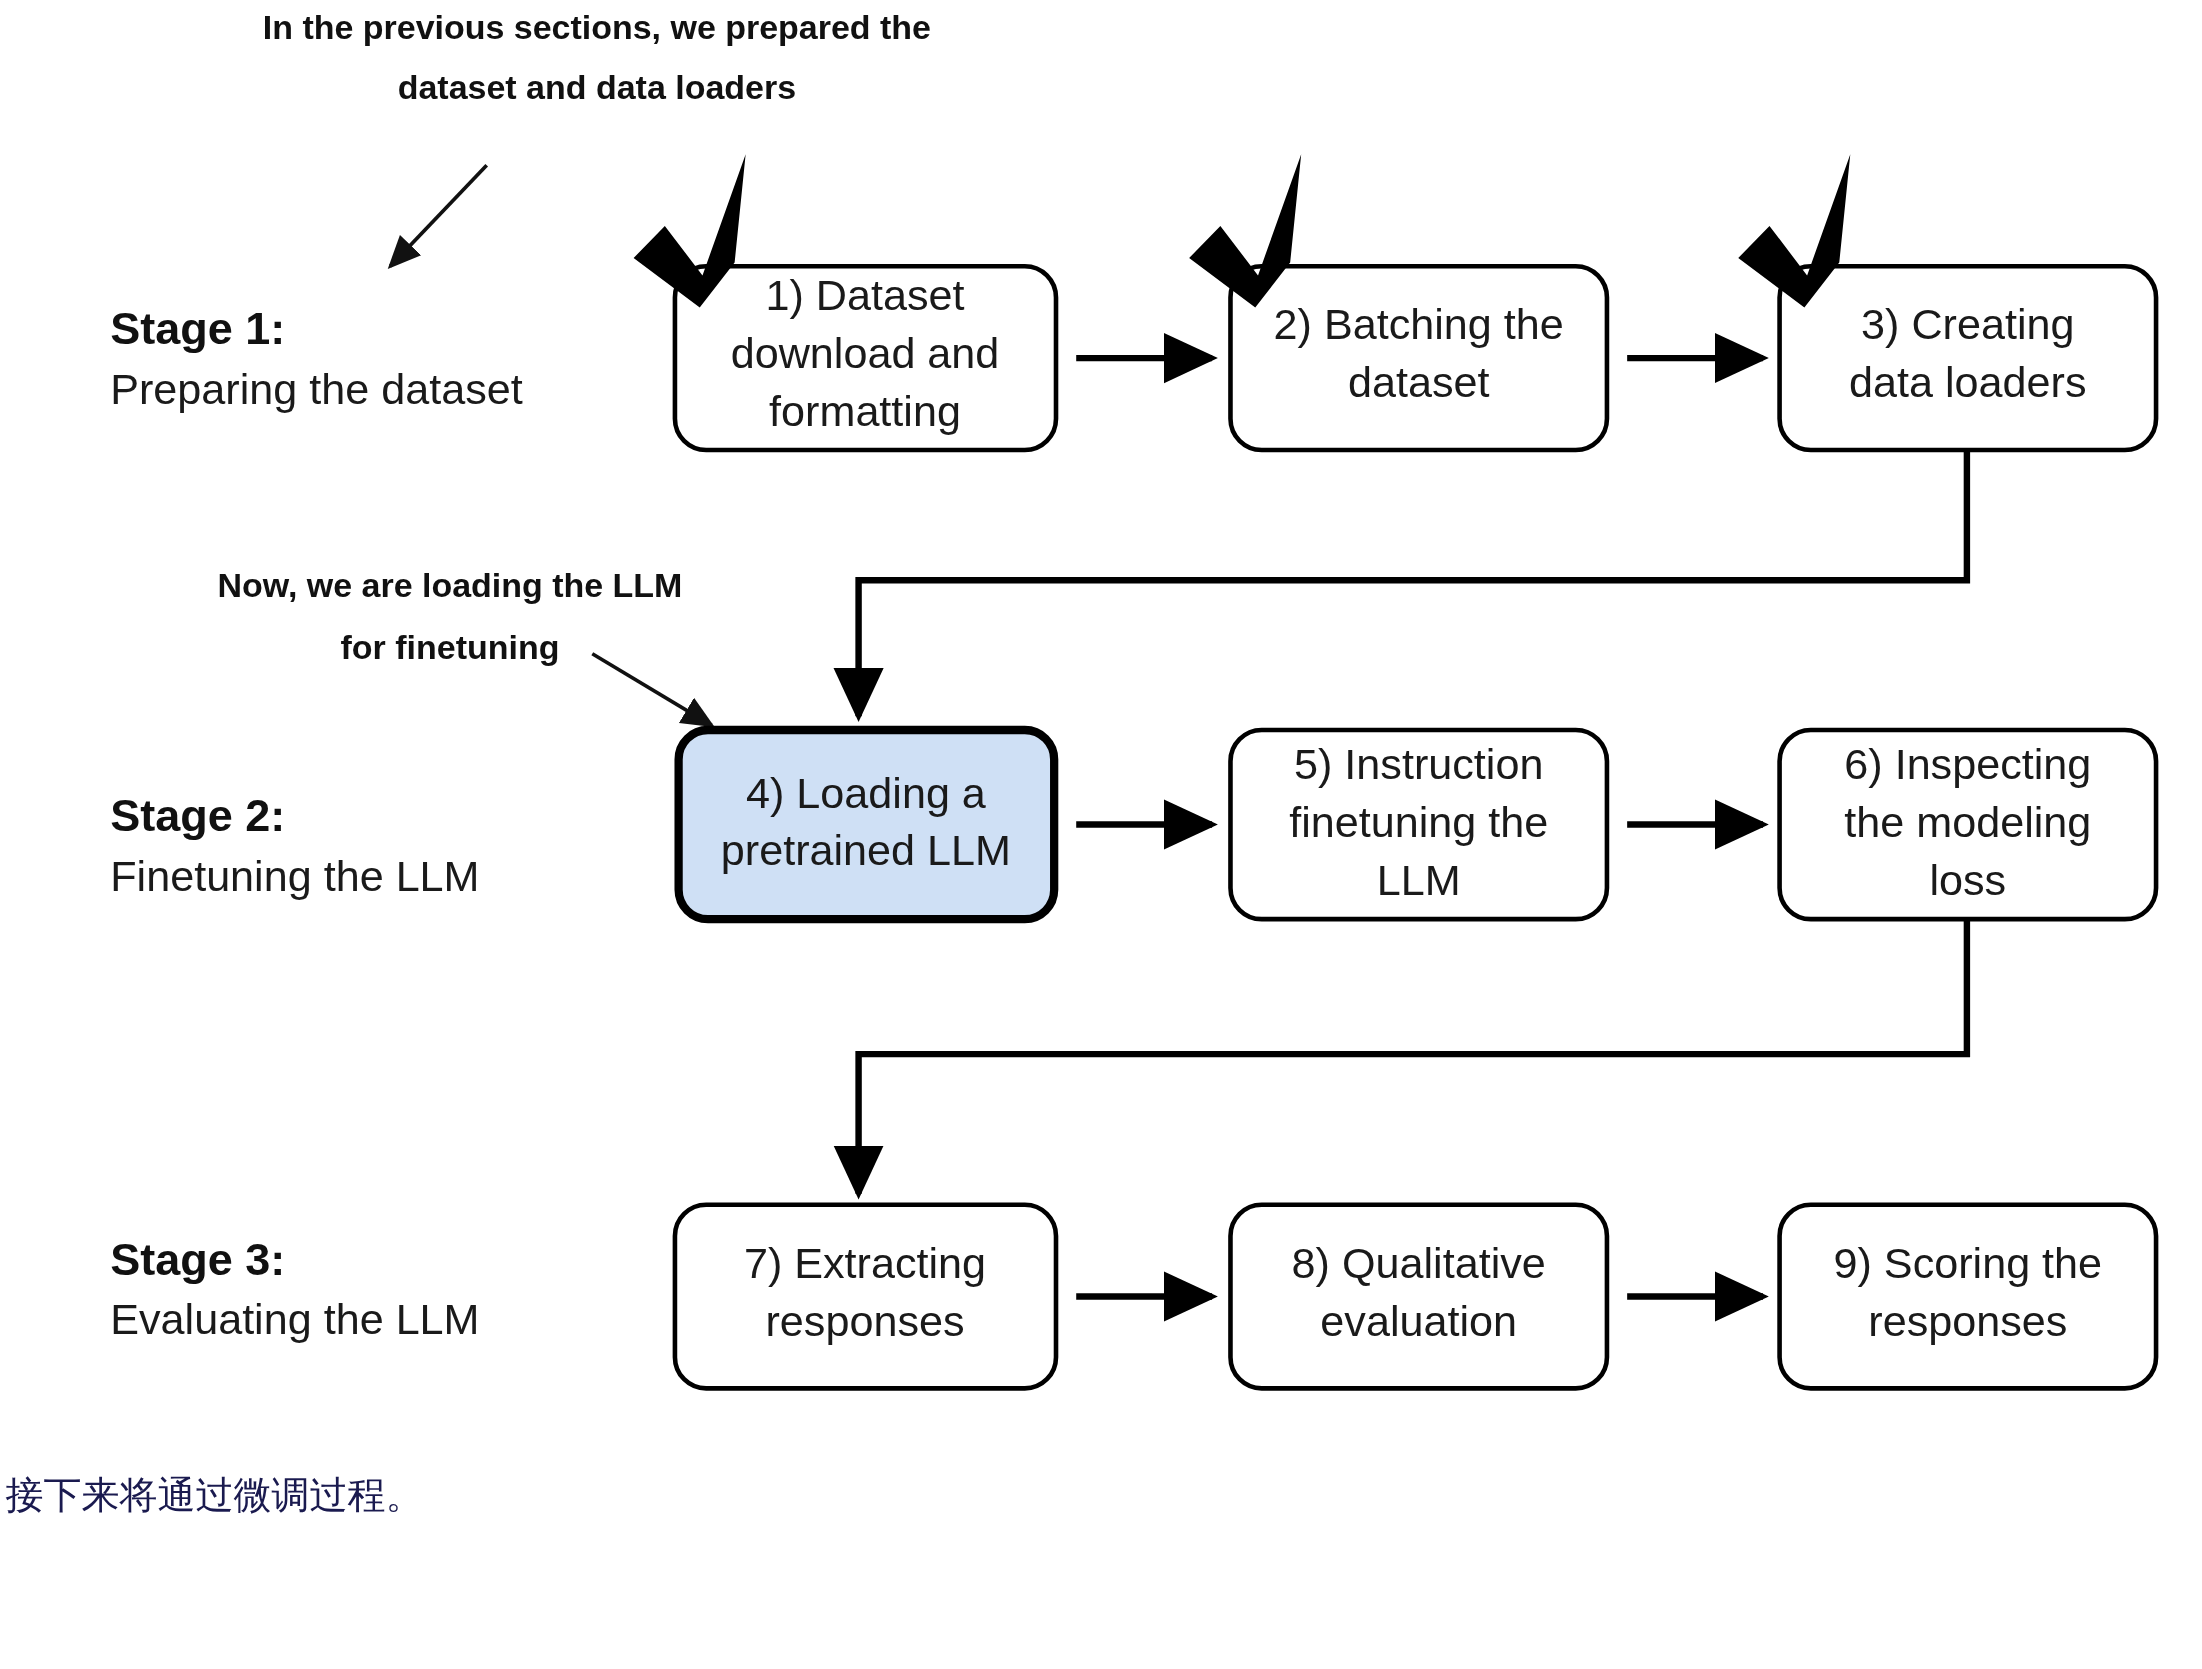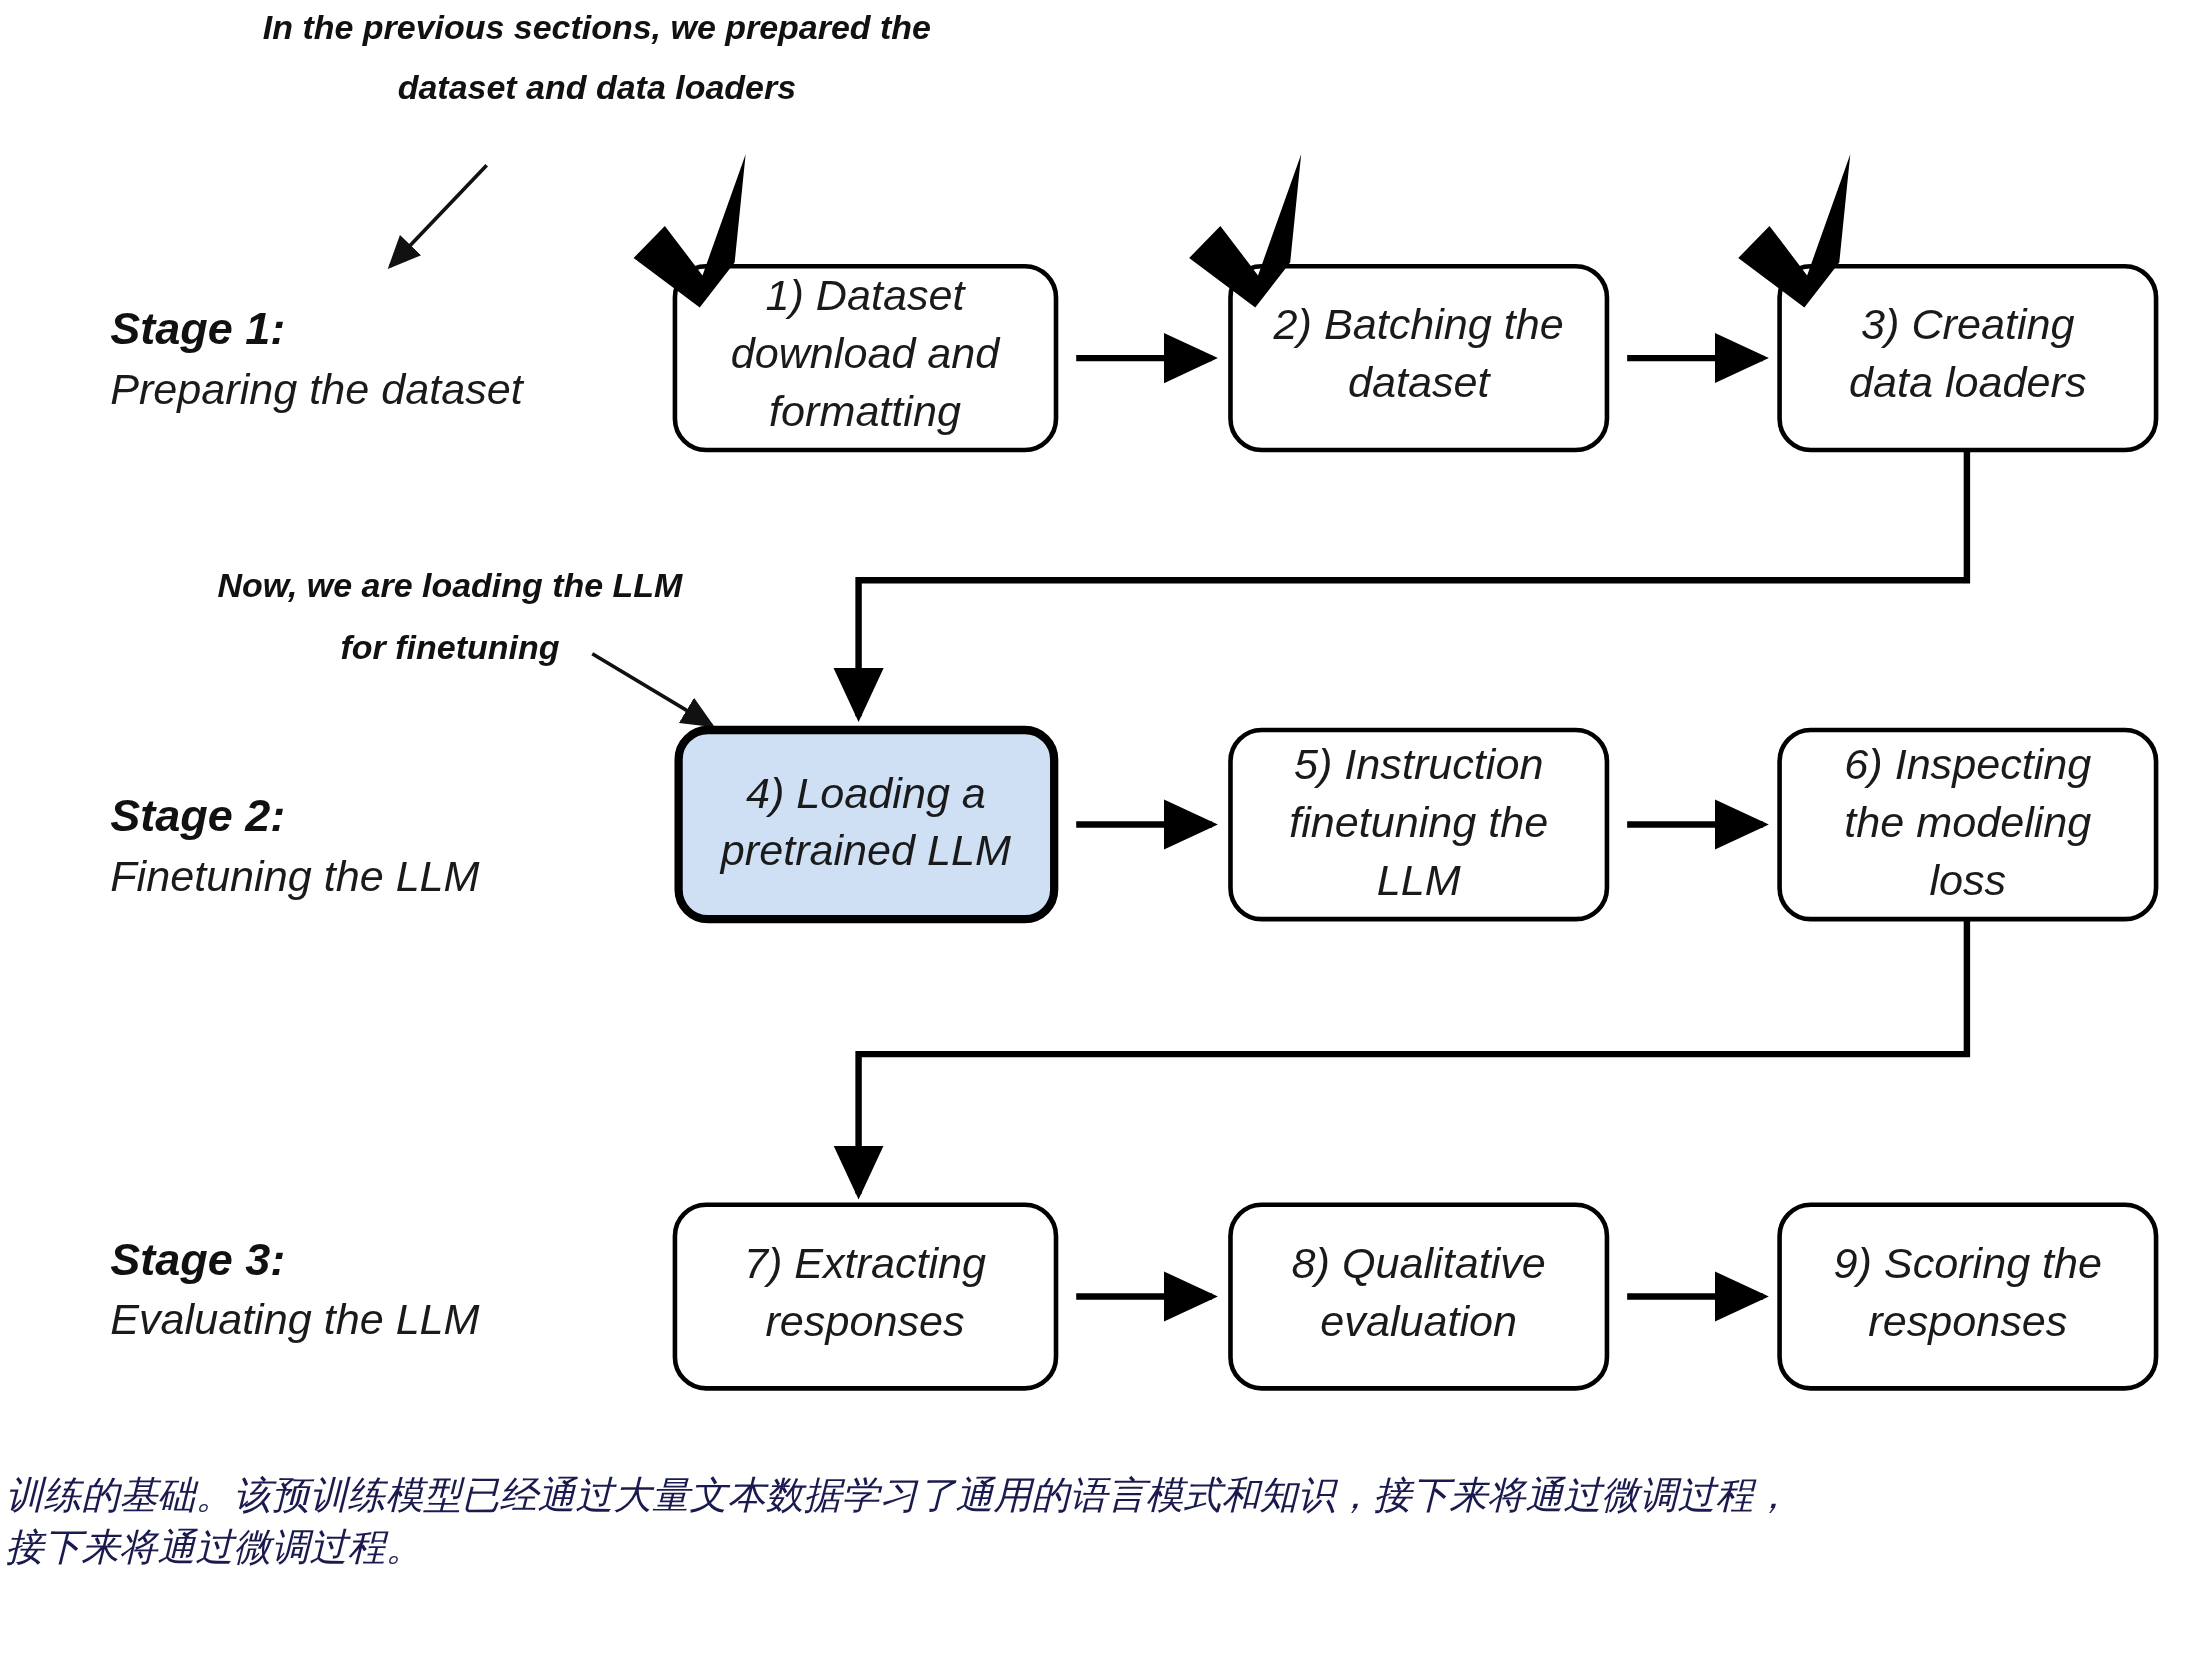--- a/index.html
+++ b/index.html
@@ -13,21 +13,20 @@
     font-family: "Liberation Sans", sans-serif;
     position: relative;
     overflow: hidden;
   }
   #diagram-root {
     position: absolute;
     left: 0;
     top: 0;
     width: 2202px;
     height: 1386px;
-    font-style: italic;
   }
   svg#flow {
     position: absolute;
     left: 0;
     top: 0;
     width: 2202px;
     height: 1460px;
     display: block;
   }
   .box-rect {
@@ -204,18 +203,17 @@
     <path class="connector" d="M1772,1412 L1920,1412" marker-end="url(#arrowhead)"></path>
 
     <g>
       <rect class="box-rect" x="1938" y="1312" width="410" height="200" rx="34" ry="34"></rect>
       <text class="box-label" x="2143" y="1379">9) Scoring the</text>
       <text class="box-label" x="2143" y="1442">responses</text>
     </g>
   </svg>
 
   <div class="caption">
-    <span class="caption-line">训练的基础。该预训练模型已经通过大量文本数据学习了通用的语言模式和知识，接下来将通过微调过程，</span>
     <span class="caption-line">接下来将通过微调过程。</span>
   </div>
 
 </div>
 
 
 </body></html>

